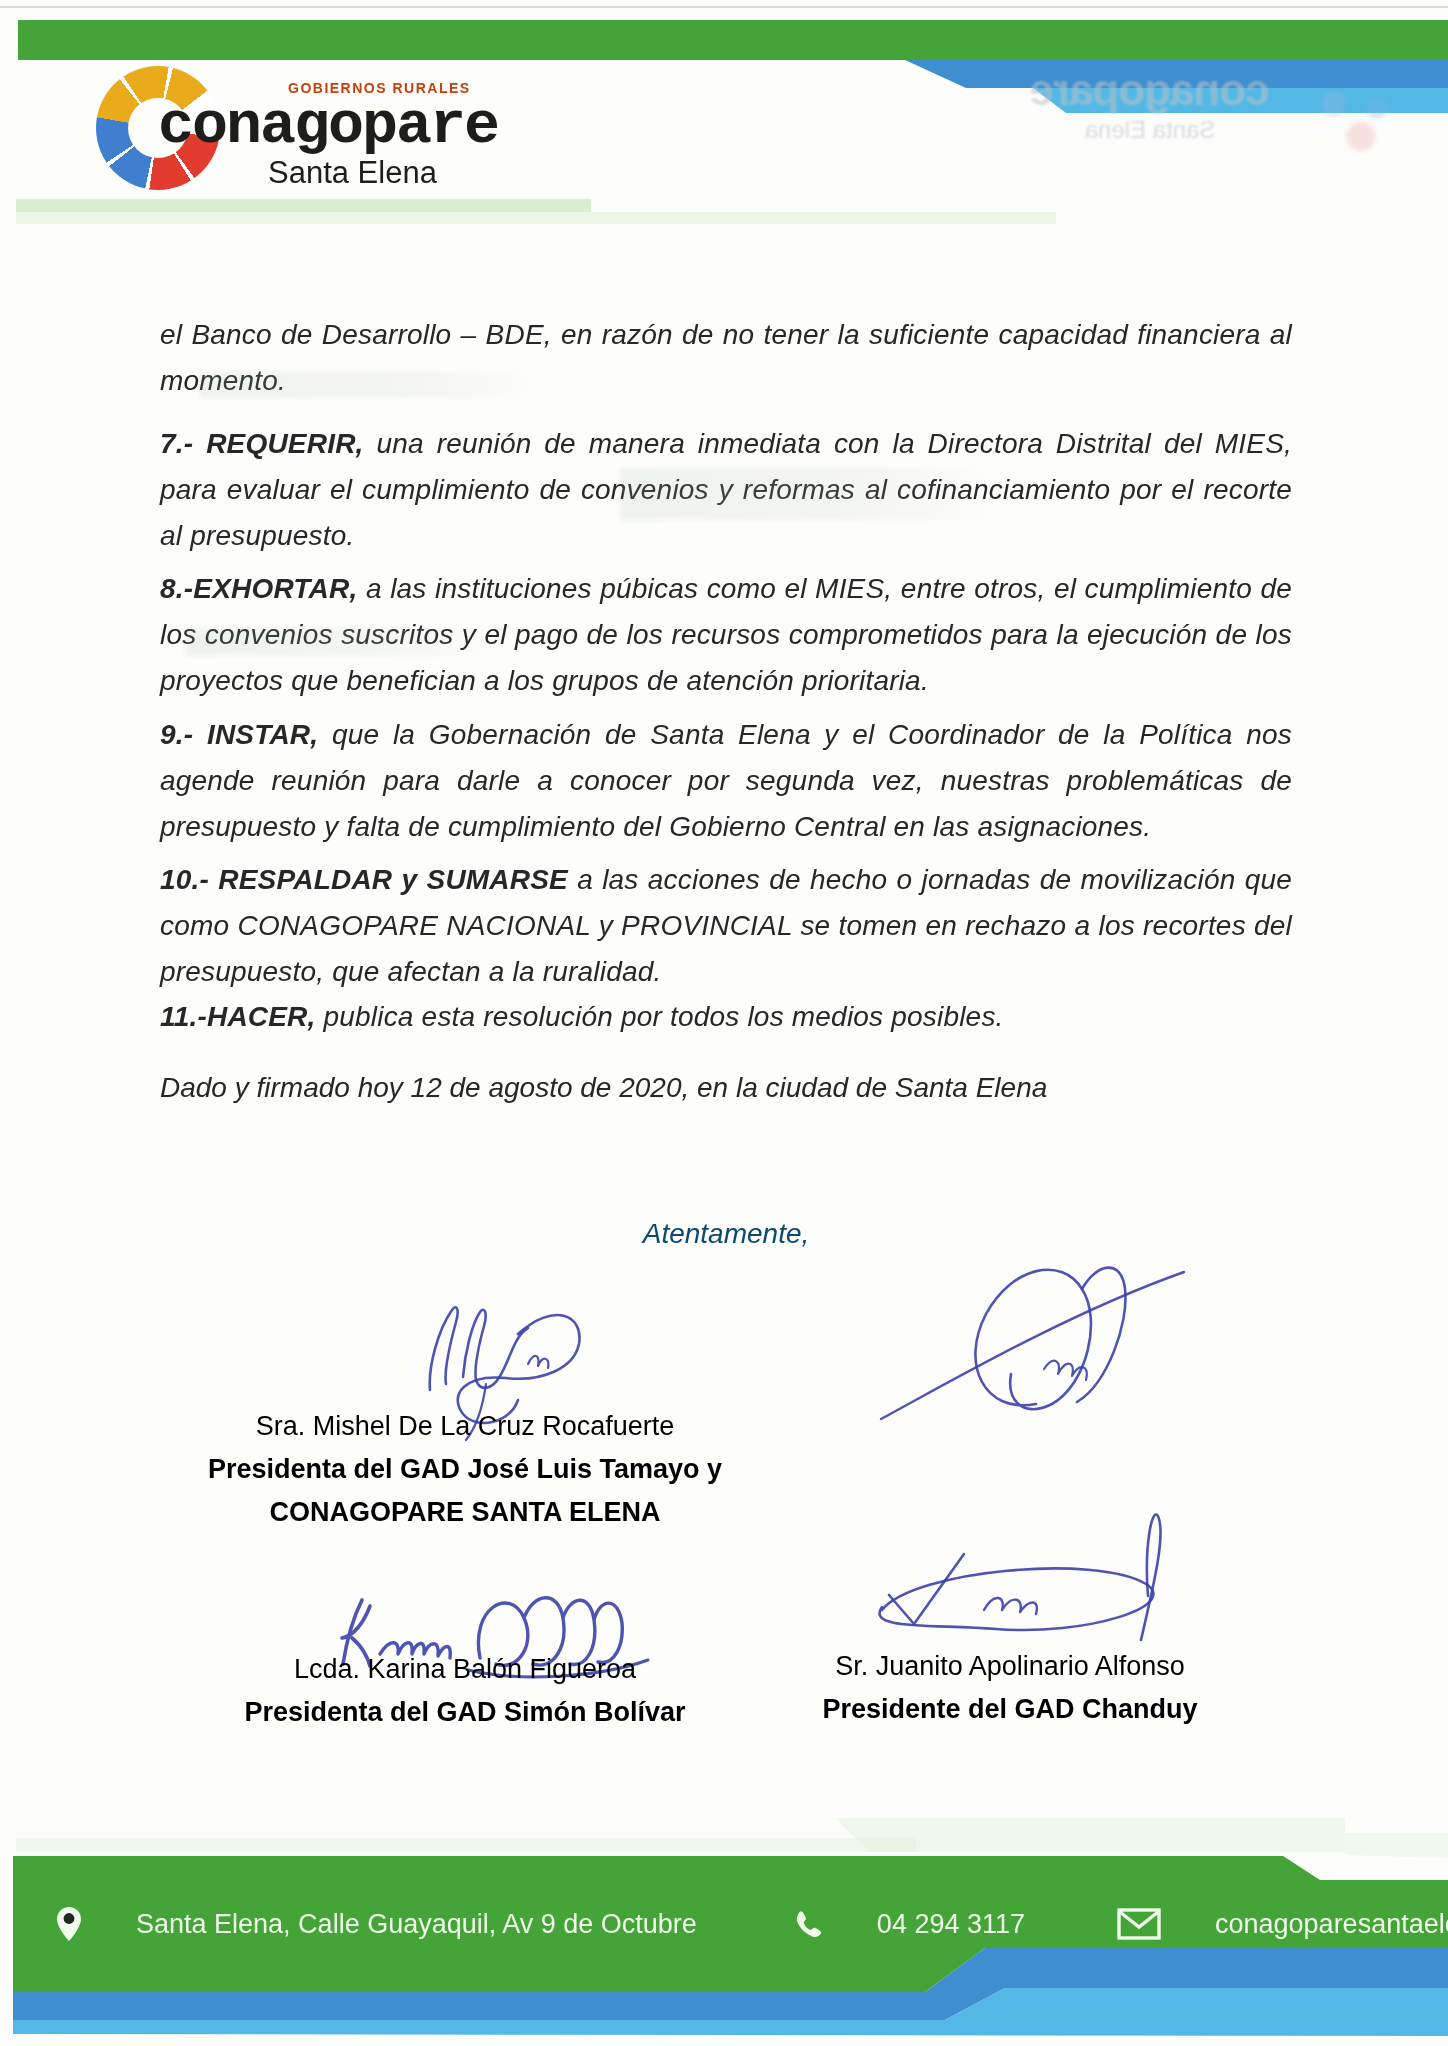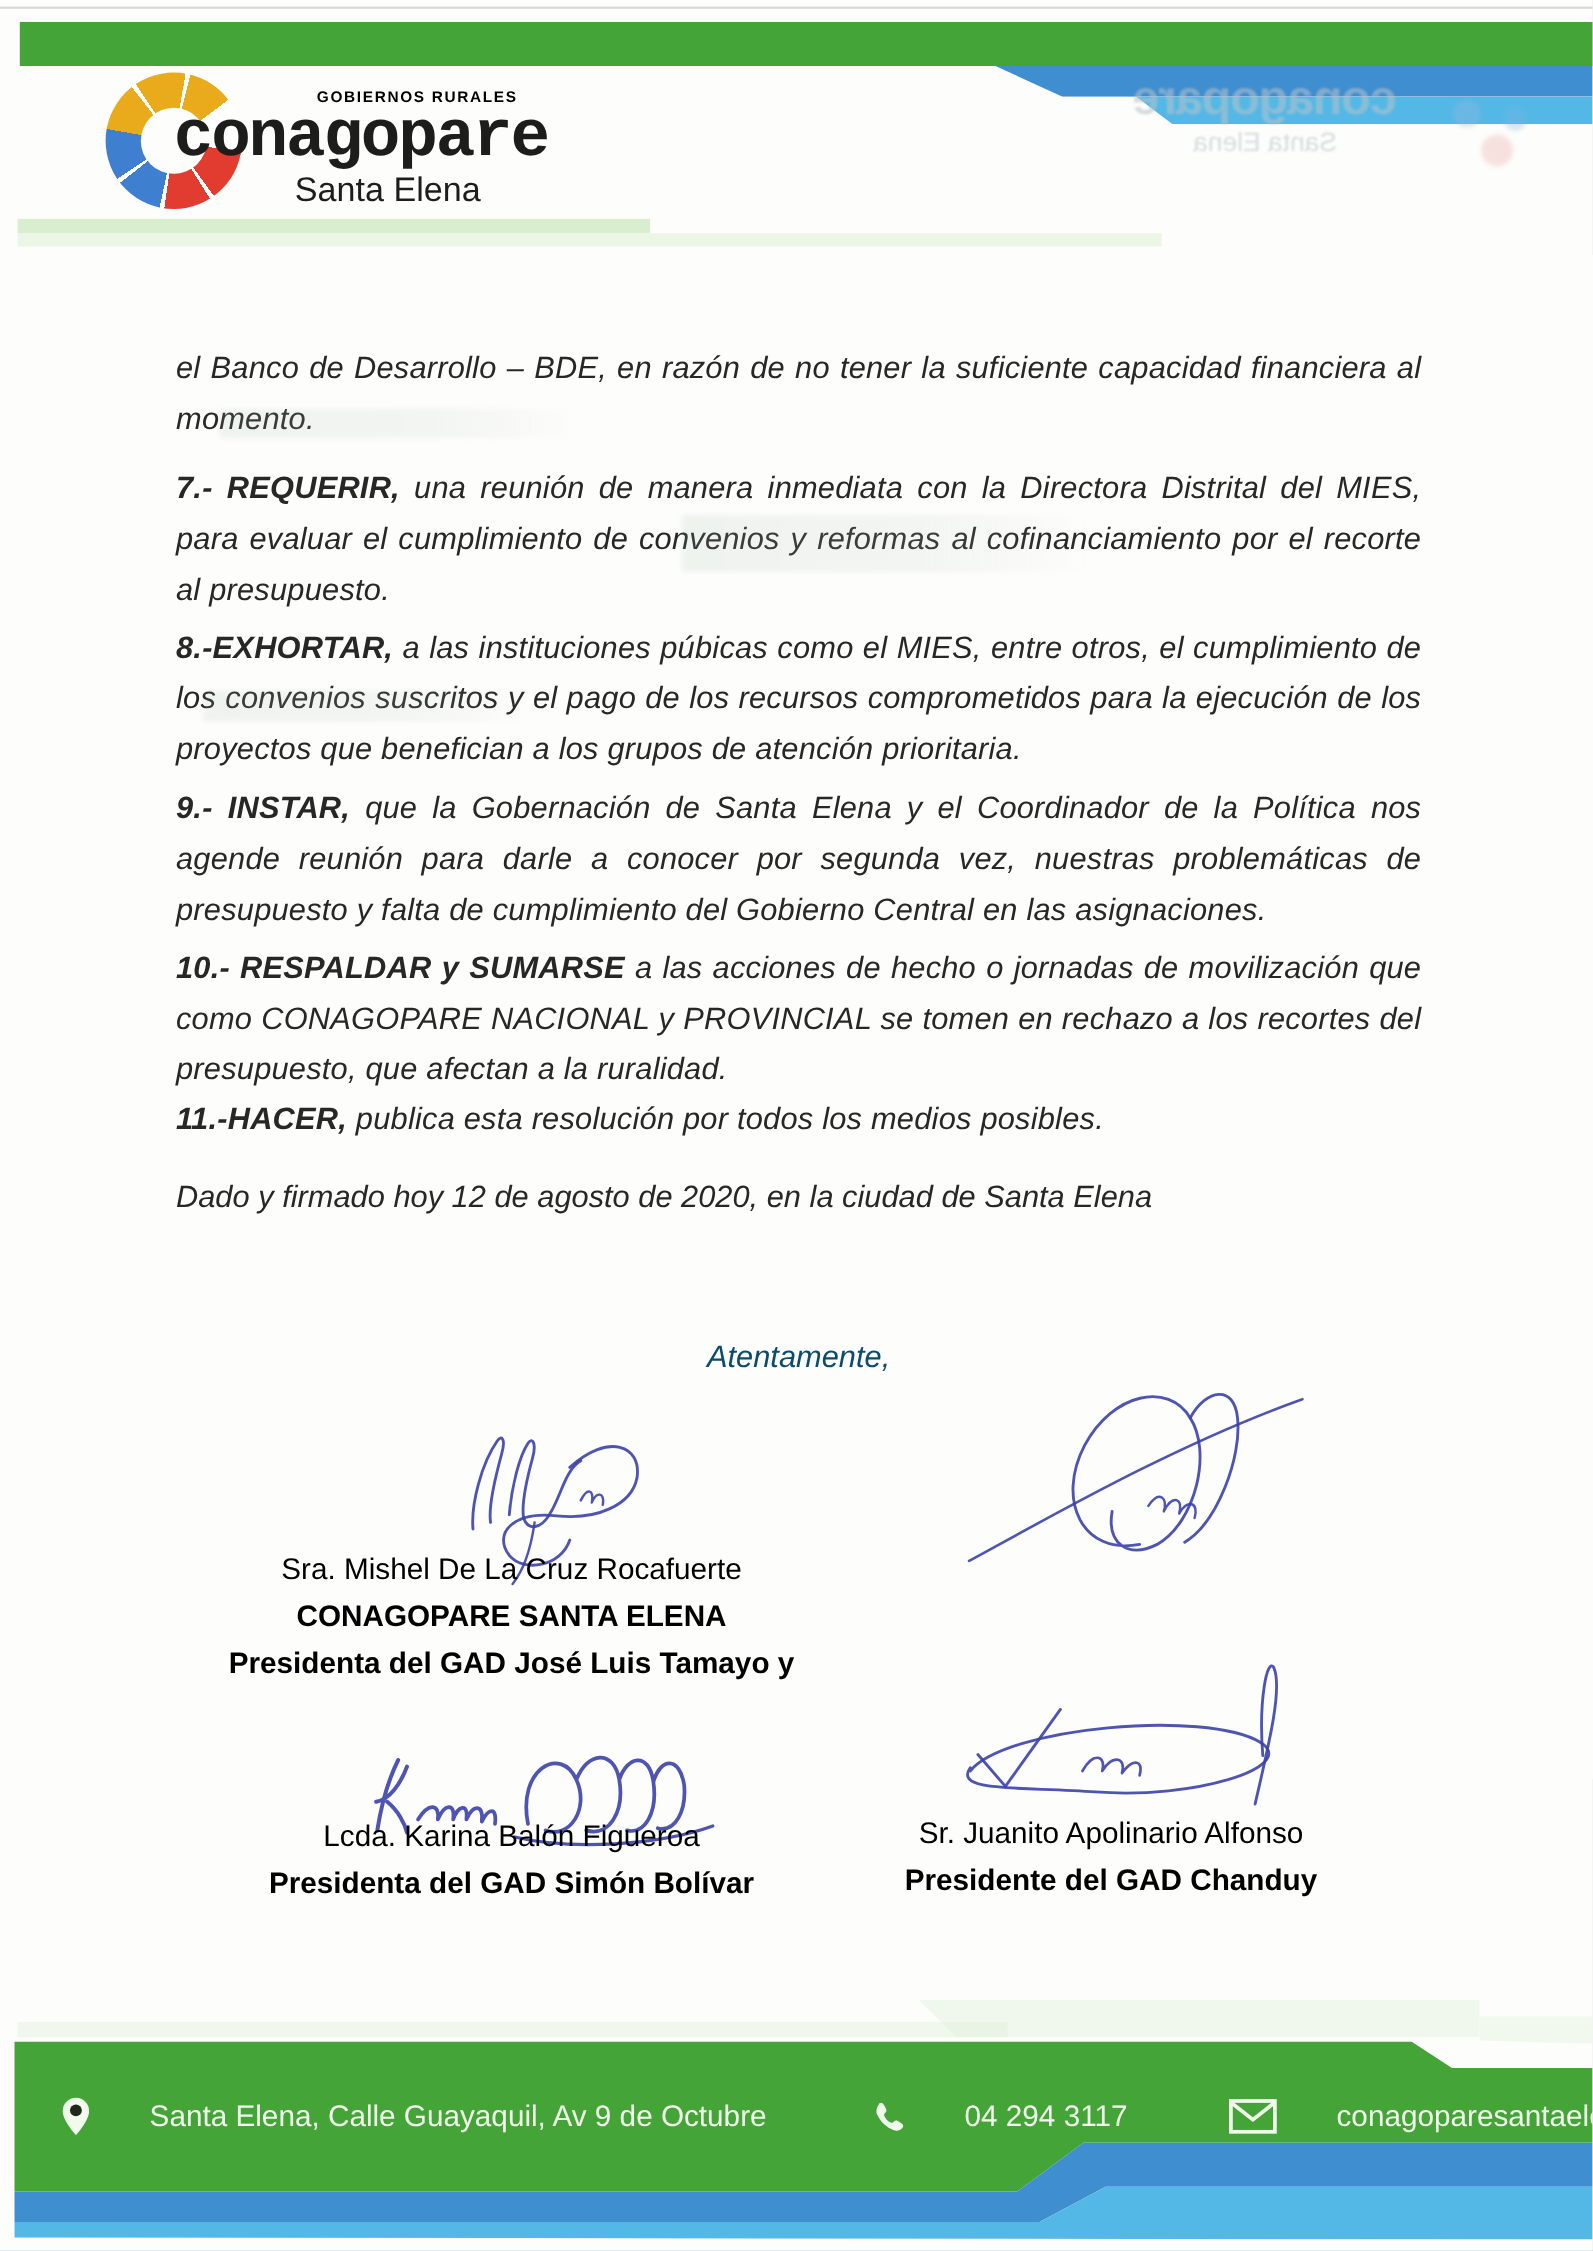--- a/index.html
+++ b/index.html
@@ -33,21 +33,21 @@
      background:conic-gradient(from -80deg,
         var(--ly) 0deg 42deg, #fff 42deg 46deg,
         var(--ly) 46deg 90deg, #fff 90deg 94deg,
         var(--ly) 94deg 133deg,
         #fff 133deg 180deg,
         var(--lr) 180deg 224deg, #fff 224deg 228deg,
         var(--lr) 228deg 268deg, #fff 268deg 272deg,
         var(--lb) 272deg 312deg, #fff 312deg 316deg,
         var(--lb) 316deg 360deg);}
   .logo-hole{left:128px;top:98px;width:60px;height:60px;border-radius:50%;background:#fdfdfb;}
-  .logo-top{left:288px;top:80px;font-size:14px;font-weight:bold;color:#000000;letter-spacing:1.5px;}
+  .logo-top{left:288px;top:80px;font-size:14px;font-weight:bold;color:#c2410c;letter-spacing:1.5px;}
   .logo-word{left:158px;top:92px;font-size:60px;font-weight:bold;color:#1d1d1b;letter-spacing:-2px;font-family:Liberation Mono, monospace;}
   .logo-sub{left:268px;top:155px;font-size:31px;color:#1d1d1b;}
 
   .strip-a{left:16px;top:199px;width:575px;height:13px;background:#d9eecf;}
   .strip-b{left:16px;top:212px;width:1040px;height:12px;background:#ecf6e6;}
 
   
   .para{left:160px;width:1132px;text-align:justify;
         font-style:italic;font-size:28px;line-height:46px;color:#272727;letter-spacing:.2px;}
   .para .lead{font-weight:bold;}
@@ -158,22 +158,22 @@
 
   <svg class="abs" style="left:834px;top:1512px;" width="370" height="160" viewBox="0 0 370 160">
     <path class="ink" stroke-width="2.6" d="M48,98 C80,58 262,42 312,72 C347,94 252,124 162,117 C97,112 32,118 48,95"></path>
     <path class="ink" stroke-width="2.6" d="M55,83 L80,112 L130,42"></path>
     <path class="ink" stroke-width="2.4" d="M150,98 C160,80 172,84 168,98 C178,82 190,86 186,100 C196,86 206,88 202,102"></path>
     <path class="ink" stroke-width="2.6" d="M307,128 C320,72 332,22 324,4 C318,-6 310,34 314,84"></path>
   </svg>
 
   <div class="abs sigblock" style="left:180px;top:1405px;width:570px;">
     <div class="sig-name">Sra. Mishel De La Cruz Rocafuerte</div>
+    <div class="sig-title">Presidenta del GAD José Luis Tamayo y</div>
     <div class="sig-title">CONAGOPARE SANTA ELENA</div>
-    <div class="sig-title">Presidenta del GAD José Luis Tamayo y</div>
   </div>
   <div class="abs sigblock" style="left:180px;top:1648px;width:570px;">
     <div class="sig-name">Lcda. Karina Balón Figueroa</div>
     <div class="sig-title">Presidenta del GAD Simón Bolívar</div>
   </div>
   <div class="abs sigblock" style="left:790px;top:1645px;width:440px;">
     <div class="sig-name">Sr. Juanito Apolinario Alfonso</div>
     <div class="sig-title">Presidente del GAD Chanduy</div>
   </div>
 

